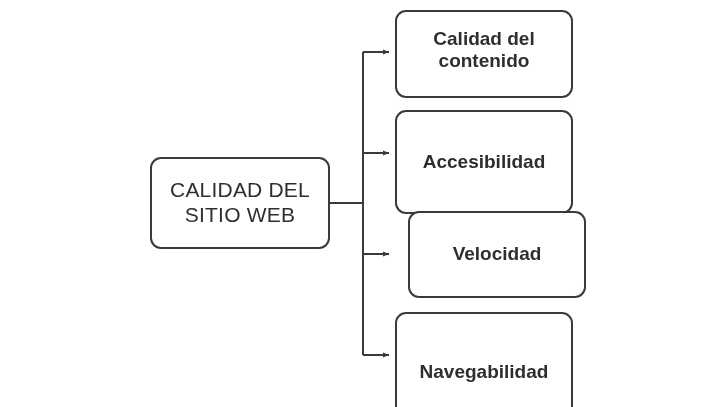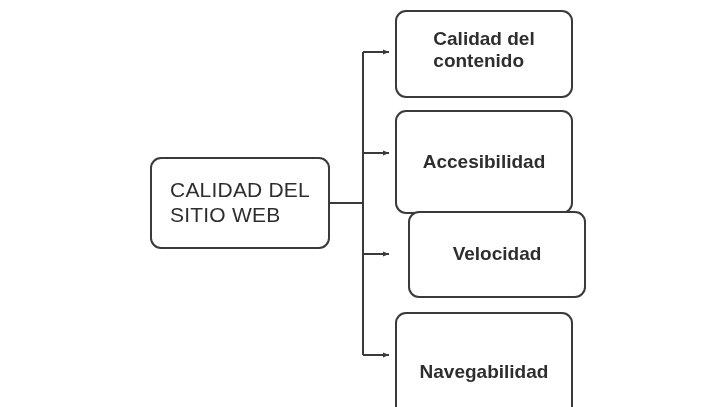--- a/index.html
+++ b/index.html
@@ -29,20 +29,21 @@
   }
   .node {
     position: absolute;
     box-sizing: border-box;
     background: #ffffff;
     border: 2px solid #3a3a3a;
     border-radius: 11px;
     display: flex;
     align-items: center;
     justify-content: center;
+    text-align: center;
     color: #2e2e2e;
     line-height: 1.18;
   }
   .node-root {
     left: 150px;
     top: 157px;
     width: 180px;
     height: 92px;
     font-size: 21px;
     font-weight: 400;

